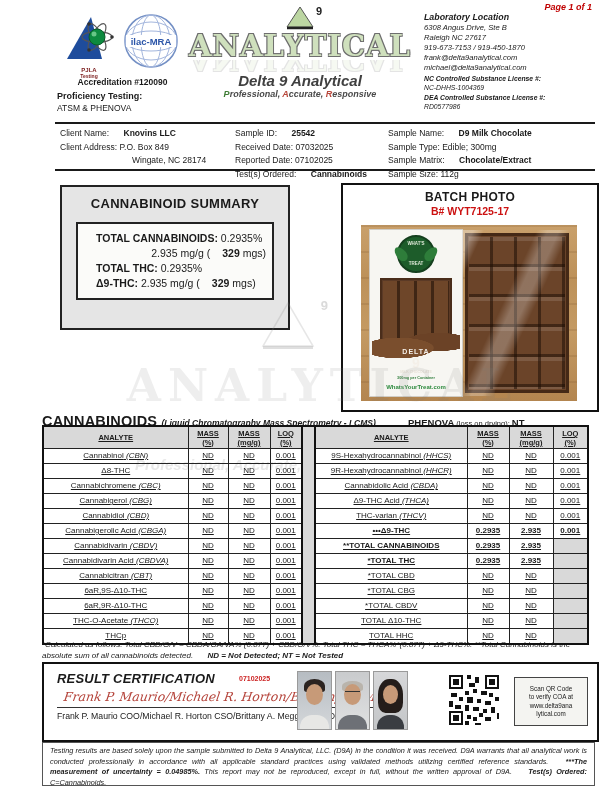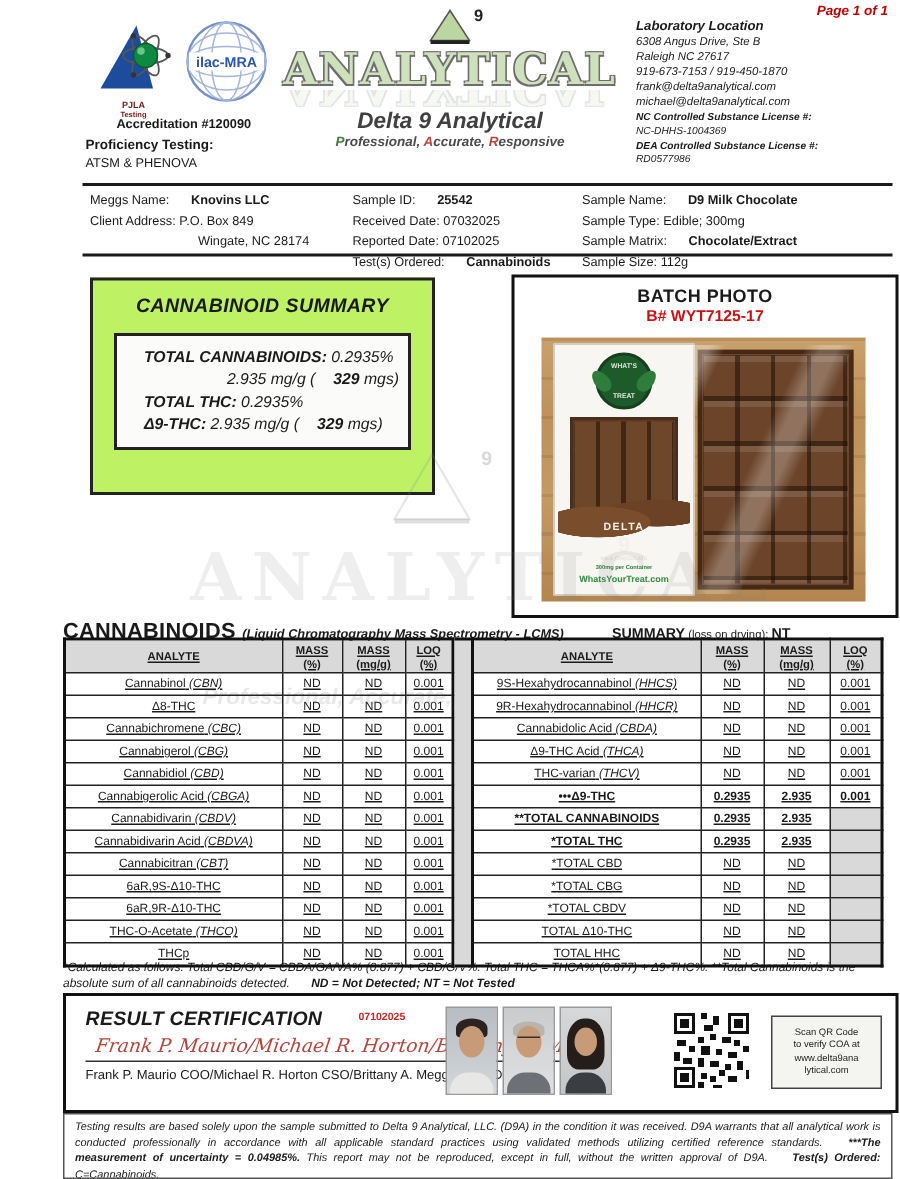--- a/index.html
+++ b/index.html
@@ -38,21 +38,21 @@
   
   .hrule{left:55px;width:540px;height:0;border-top:2.5px solid #1a1a1a;}
   
   #client-block{left:55px;top:127px;width:540px;font-size:8.5px;line-height:13.5px;}
   .cicol{position:absolute;top:0;}
   #cicol1{left:5px;width:175px;}
   #cicol2{left:180px;width:160px;}
   #cicol3{left:333px;width:205px;}
   .indent{padding-left:72px;}
   
-  #summary{left:60px;top:185px;width:226px;height:141px;border:2px solid #222;background:#bef264;font-style:italic;}
+  #summary{left:60px;top:185px;width:226px;height:141px;border:2px solid #222;background:#e5e5e5;}
   #summary-title{margin-top:9px;text-align:center;font-size:13px;font-weight:bold;letter-spacing:.3px;}
   #summary-inner{margin:11px auto 0 auto;width:182px;border:2px solid #222;background:#fbfbf9;padding:7px 6px;font-size:10.5px;line-height:15px;}
   #summary-inner .c{text-align:right;}
   
   #batch{left:341px;top:183px;width:254px;height:225px;border:2.5px solid #111;background:#fff;}
   #batch-title{margin-top:5px;text-align:center;font-size:12px;font-weight:bold;letter-spacing:.3px;}
   #batch-num{text-align:center;font-size:10.5px;font-weight:bold;color:#cc1111;line-height:14px;}
   #photo{position:absolute;left:18px;top:40px;width:216px;height:176px;
      background:linear-gradient(180deg,#c9a06b 0%,#bd9159 30%,#c49a63 60%,#b3854f 100%);}
   #photo:before{content:"";position:absolute;inset:0;
@@ -204,21 +204,21 @@
     <div class="ll">NC Controlled Substance License #:</div>
     <div class="lv">NC-DHHS-1004369</div>
     <div class="ll">DEA Controlled Substance License #:</div>
     <div class="lv">RD0577986</div>
   </div>
 
   <div class="abs hrule" style="top:122px;"></div>
 
   <div id="client-block" class="abs">
     <div id="cicol1" class="cicol">
-      <div><span>Meggs Name:</span> <span class="b">Knovins LLC</span></div>
+      <div><span>Client Name:</span> <span class="b">Knovins LLC</span></div>
       <div><span>Client Address:</span> <span>P.O. Box 849</span></div>
       <div class="indent">Wingate, NC 28174</div>
     </div>
     <div id="cicol2" class="cicol">
       <div><span>Sample ID:</span> <span class="b">25542</span></div>
       <div><span>Received Date:</span> <span>07032025</span></div>
       <div><span>Reported Date:</span> <span>07102025</span></div>
       <div><span>Test(s) Ordered:</span> <span class="b">Cannabinoids</span></div>
     </div>
     <div id="cicol3" class="cicol">
@@ -273,21 +273,21 @@
     <svg width="56" height="50" viewBox="0 0 56 50">
       <polygon points="28,3 53,46 3,46" fill="none" stroke="rgba(130,130,130,.35)" stroke-width="1.5"></polygon>
       <path d="M3,47.5 L53,47.5" stroke="rgba(110,110,110,.4)" stroke-width="3"></path>
     </svg>
     <span class="sup">9</span>
   </div>
   <div id="wm-word" class="abs">ANALYTICAL</div>
   <div id="wm-tag" class="abs">Professional, Accurate,</div>
 
   <div id="cann-head" class="abs"><span>CANNABINOIDS </span><span id="cann-method">(Liquid Chromatography Mass Spectrometry - LCMS)</span></div>
-  <div id="moisture" class="abs"><span class="ml">SUMMARY</span><span> (loss on drying):  </span><span class="mv">NT</span></div>
+  <div id="moisture" class="abs"><span class="ml">PHENOVA</span><span> (loss on drying):  </span><span class="mv">NT</span></div>
 
   <div id="tables" class="abs">
     <table class="ct" id="ltable">
       <colgroup>
           <col style="width:145px">
           <col style="width:40px">
           <col style="width:42px">
           <col style="width:32px">
         </colgroup>
       <thead>

